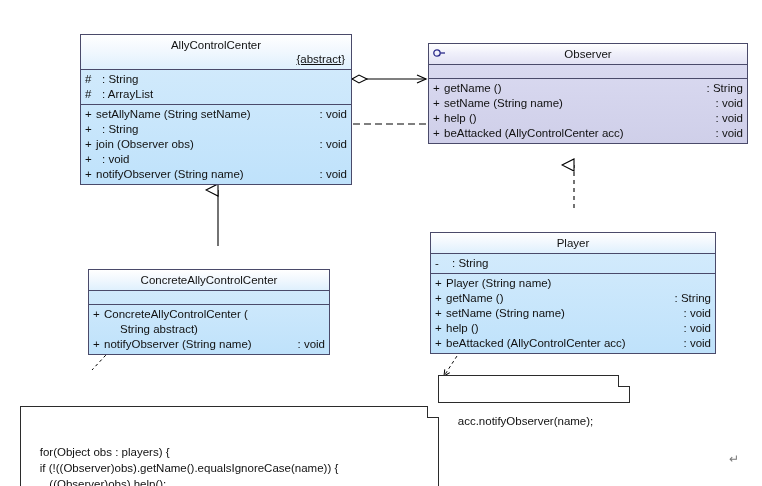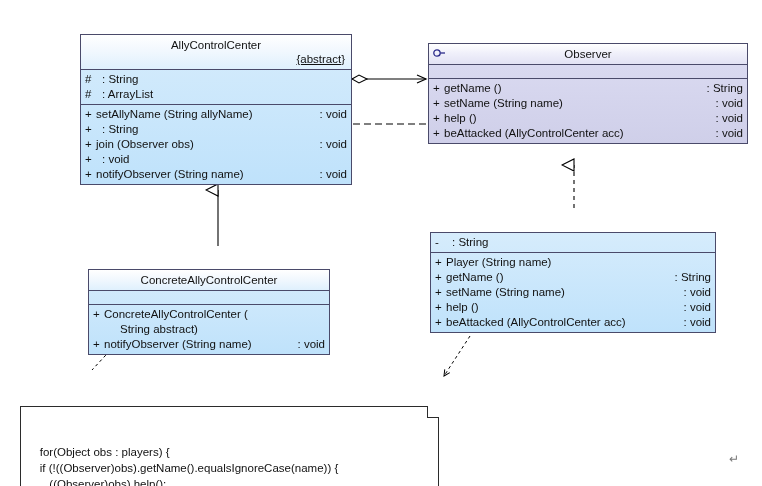--- a/index.html
+++ b/index.html
@@ -179,21 +179,21 @@
         <span class="m-type">: String</span>
       </div>
       <div class="member">
         <span class="m-vis">#</span>
         <span class="m-type">: ArrayList</span>
       </div>
     </div>
     <div class="cls-compartment">
       <div class="member">
         <span class="m-vis">+</span>
-        <span class="m-sig">setAllyName (String allyName)</span>
+        <span class="m-sig">setAllyName (String setName)</span>
         <span class="m-type">: void</span>
       </div>
       <div class="member">
         <span class="m-vis">+</span>
         <span class="m-type">: String</span>
       </div>
       <div class="member">
         <span class="m-vis">+</span>
         <span class="m-sig">join (Observer obs)</span>
         <span class="m-type">: void</span>
@@ -256,20 +256,23 @@
       </div>
       <div class="member">
         <span class="m-vis">+</span>
         <span class="m-sig">notifyObserver (String name)</span>
         <span class="m-type">: void</span>
       </div>
     </div>
   </div>
 
   <div class="uml-class blue" style="left:430px; top:208px; width:286px;">
+    <div class="cls-header">
+      <span class="cls-name">Player</span>
+    </div>
     <div class="cls-compartment">
       <div class="member">
         <span class="m-vis">-</span>
         <span class="m-type">: String</span>
       </div>
     </div>
     <div class="cls-compartment">
       <div class="member">
         <span class="m-vis">+</span>
         <span class="m-sig">Player (String name)</span>
@@ -300,16 +303,20 @@
 
   <div class="note" style="left:20px; top:370px; width:419px; height:98px;margin-top:36px;">
     <span class="fold"></span>
     <span>for(Object obs : players) {
     if (!((Observer)obs).getName().equalsIgnoreCase(name)) {
        ((Observer)obs).help();
     }
 }</span>
   </div>
 
+  <div class="note" style="left:438px; top:375px; width:192px; height:28px;">
+    <span class="fold"></span>
+    <span>acc.notifyObserver(name);</span>
+  </div>
 
   <span class="pilcrow" style="left:729px; top:452px;">↵</span>
 
 </div>
 
 </body></html>

